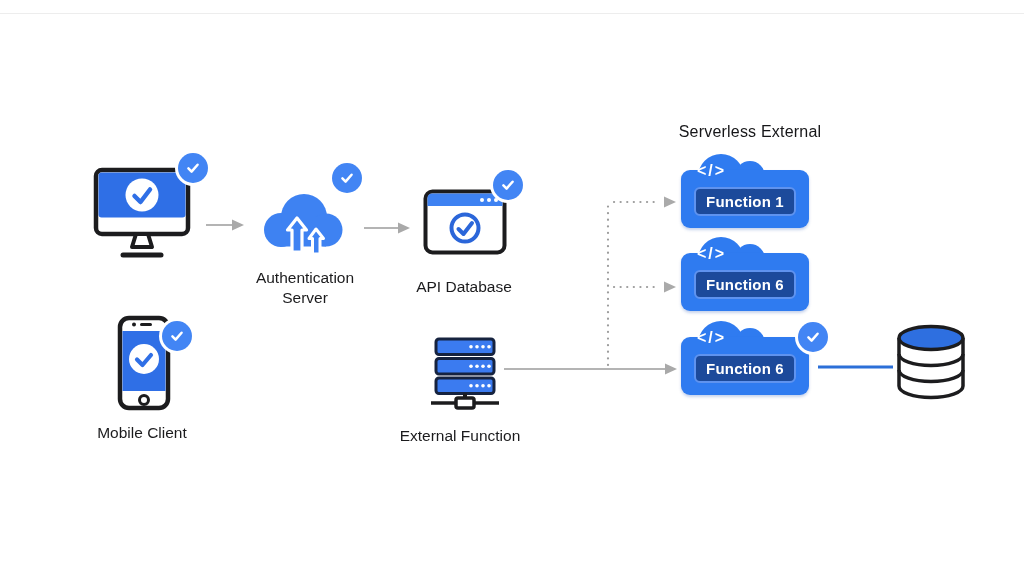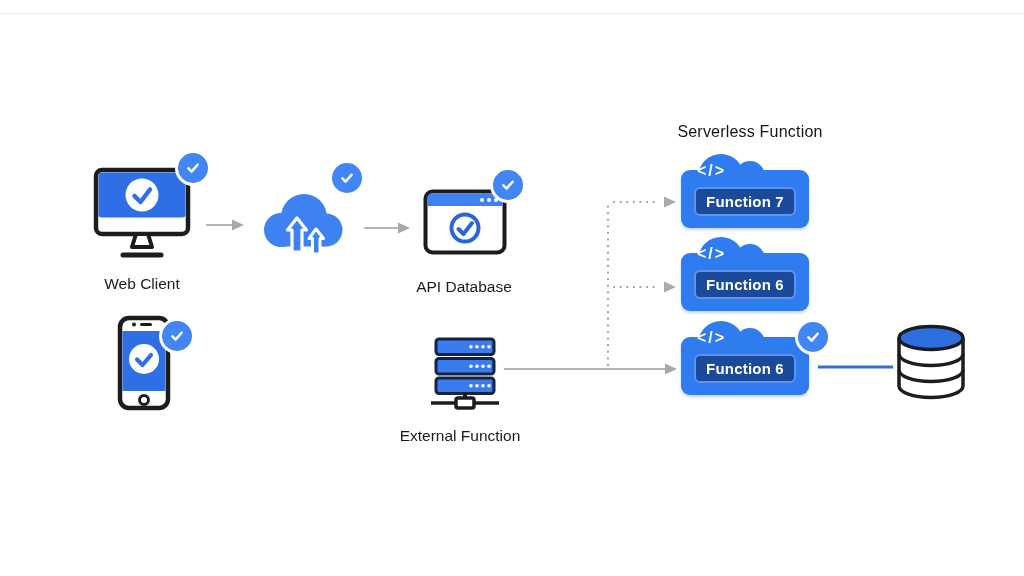--- a/index.html
+++ b/index.html
@@ -82,37 +82,37 @@
     <circle cx="52" cy="28" r="16.5" fill="#ffffff"></circle>
     <path d="M44.5 29 l6 6 L60 22.5" stroke="#2f6fe6" stroke-width="4.5" fill="none" stroke-linecap="round" stroke-linejoin="round"></path>
     <path d="M46 67 h12 l4 13 h-20 z" fill="#ffffff" stroke="#1c1c1e" stroke-width="4" stroke-linejoin="round"></path>
     <path d="M33 88 H71" stroke="#1c1c1e" stroke-width="5" stroke-linecap="round"></path>
   </svg>
   <span class="badge" style="left:178px;top:153px;">
     <svg viewBox="0 0 24 24">
         <path d="M6.5 12.5l3.8 3.8 7.2-8.2" stroke="#fff" stroke-width="3" fill="none" stroke-linecap="round" stroke-linejoin="round"></path>
       </svg>
   </span>
-  <div class="node-label" style="left:82px;top:274px;width:120px;">Web Client</div>
 
   <svg class="abs" style="left:254px;top:182px;" width="98" height="82" viewBox="0 0 98 82">
     <g fill="#3E82F2">
       <circle cx="27" cy="48" r="17"></circle>
       <circle cx="50" cy="35" r="23"></circle>
       <circle cx="72" cy="48" r="16.5"></circle>
       <rect x="26" y="46" width="46" height="18.5"></rect>
     </g>
     <path d="M43 36 L52.5 48 H48 V70 H38 V48 H33.5 Z" fill="#3E82F2" stroke="#ffffff" stroke-width="3.2" stroke-linejoin="round"></path>
     <path d="M62 47 L69.5 56.5 H66 V72 H58.5 V56.5 H55 Z" fill="#3E82F2" stroke="#ffffff" stroke-width="3" stroke-linejoin="round"></path>
   </svg>
   <span class="badge" style="left:332px;top:163px;">
     <svg viewBox="0 0 24 24">
         <path d="M6.5 12.5l3.8 3.8 7.2-8.2" stroke="#fff" stroke-width="3" fill="none" stroke-linecap="round" stroke-linejoin="round"></path>
       </svg>
   </span>
+  <div class="node-label" style="left:240px;top:268px;width:130px;">Authentication Server</div>
 
   <svg class="abs" style="left:423px;top:189px;" width="84" height="66" viewBox="0 0 84 66">
     <rect x="2.5" y="2.5" width="79" height="61" rx="7" fill="#ffffff" stroke="#1c1c1e" stroke-width="4"></rect>
     <path d="M9.5 4.5 H74.5 Q79.5 4.5 79.5 9.5 V17 H4.5 V9.5 Q4.5 4.5 9.5 4.5 Z" fill="#3E82F2"></path>
     <circle cx="59" cy="11" r="2" fill="#ffffff"></circle>
     <circle cx="66" cy="11" r="2" fill="#ffffff"></circle>
     <circle cx="73" cy="11" r="2" fill="#ffffff"></circle>
     <circle cx="42" cy="39" r="13.5" fill="none" stroke="#2b66d9" stroke-width="4"></circle>
     <path d="M35.5 40 l5 5 L49 34" stroke="#2b66d9" stroke-width="4" fill="none" stroke-linecap="round" stroke-linejoin="round"></path>
   </svg>
@@ -130,20 +130,21 @@
     <rect x="23" y="8" width="12" height="3" rx="1.5" fill="#1c1c1e"></rect>
     <circle cx="27" cy="44" r="15" fill="#ffffff"></circle>
     <path d="M20 44.5 l5.5 5.5 8.5-10" stroke="#2f6fe6" stroke-width="4.2" fill="none" stroke-linecap="round" stroke-linejoin="round"></path>
     <circle cx="27" cy="85" r="4.5" fill="#ffffff" stroke="#1c1c1e" stroke-width="3"></circle>
   </svg>
   <span class="badge" style="left:162px;top:321px;">
     <svg viewBox="0 0 24 24">
         <path d="M6.5 12.5l3.8 3.8 7.2-8.2" stroke="#fff" stroke-width="3" fill="none" stroke-linecap="round" stroke-linejoin="round"></path>
       </svg>
   </span>
+  <div class="node-label" style="left:82px;top:423px;width:120px;">Mobile Client</div>
 
   <svg class="abs" style="left:427px;top:337px;" width="76" height="74" viewBox="0 0 76 74">
     <g fill="#3b7bf0" stroke="#16233f" stroke-width="3">
       <rect x="9" y="2" width="58" height="15.5" rx="3"></rect>
       <rect x="9" y="21.5" width="58" height="15.5" rx="3"></rect>
       <rect x="9" y="41" width="58" height="15.5" rx="3"></rect>
     </g>
     <g fill="#ffffff">
       <circle cx="44" cy="9.8" r="1.8"></circle>
         <circle cx="50" cy="9.8" r="1.8"></circle>
@@ -157,28 +158,28 @@
         <circle cx="50" cy="48.8" r="1.8"></circle>
         <circle cx="56" cy="48.8" r="1.8"></circle>
         <circle cx="62" cy="48.8" r="1.8"></circle>
     </g>
     <path d="M38 56.5 V62" stroke="#1c1c1e" stroke-width="4"></path>
     <path d="M4 66 H72" stroke="#1c1c1e" stroke-width="3.5"></path>
     <rect x="29" y="61" width="18" height="10" rx="2" fill="#ffffff" stroke="#1c1c1e" stroke-width="3.5"></rect>
   </svg>
   <div class="node-label" style="left:390px;top:426px;width:140px;">External Function</div>
 
-  <div class="diagram-title" style="left:650px;top:123px;width:200px;">Serverless Function</div>
+  <div class="diagram-title" style="left:650px;top:123px;width:200px;">Serverless External</div>
 
   <div class="fn-box" style="top:154px;">
     <div class="fn-bump1"></div>
     <div class="fn-bump2"></div>
     <div class="fn-main"></div>
     <span class="fn-code">&lt;/&gt;</span>
-    <div class="fn-inner">Function 7</div>
+    <div class="fn-inner">Function 1</div>
   </div>
 
   <div class="fn-box" style="top:237px;">
     <div class="fn-bump1"></div>
     <div class="fn-bump2"></div>
     <div class="fn-main"></div>
     <span class="fn-code">&lt;/&gt;</span>
     <div class="fn-inner">Function 6</div>
   </div>
 

